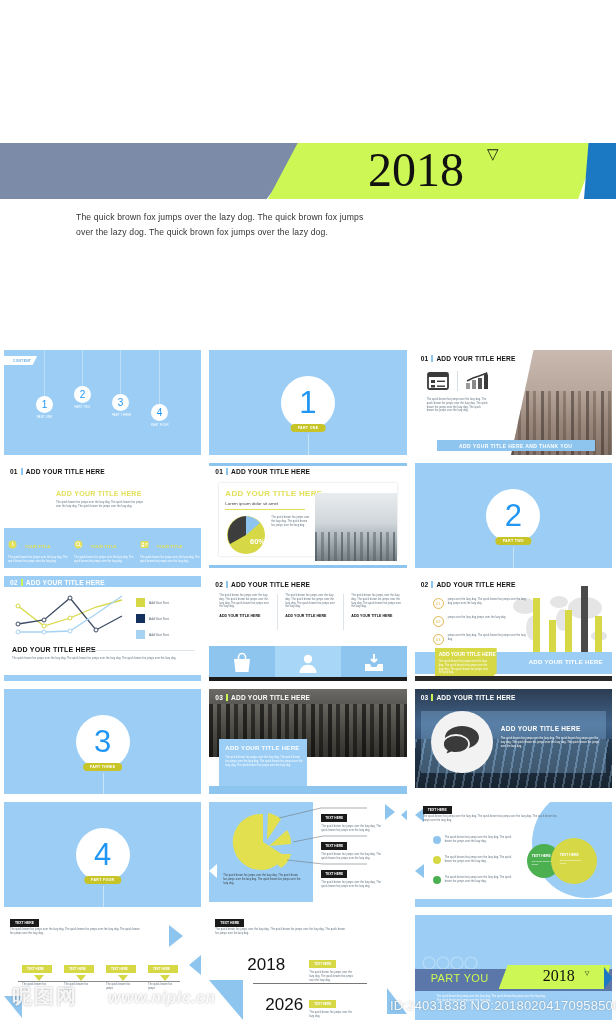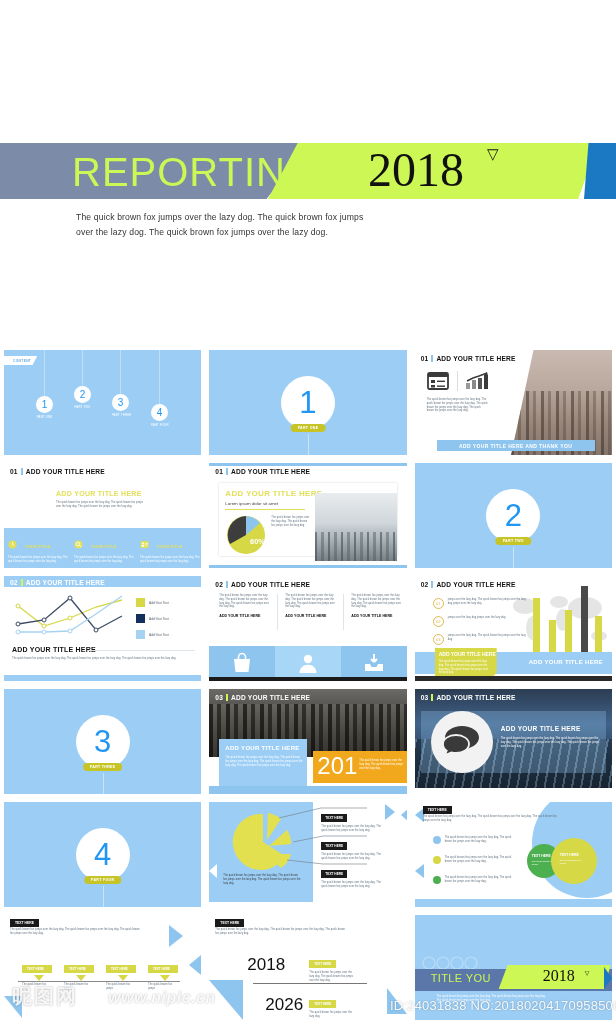--- a/index.html
+++ b/index.html
@@ -177,21 +177,20 @@
 <body>
 
 <div class="page">
 
   <div class="hero">
     <div class="hero-band">
       <div class="band-gray"></div>
       <div class="band-green"></div>
       <div class="band-blue"></div>
     </div>
-    <div class="hero-title">REPORTING</div>
     <div class="hero-year">2018</div>
     <div class="hero-year-mark">▽</div>
     <div class="hero-body">The quick brown fox jumps over the lazy dog. The quick brown fox jumps over the lazy dog. The quick brown fox jumps over the lazy dog.</div>
   </div>
 
   <div class="grid">
 
     <div class="cell">
       <div class="slide blue">
         <div class="content-tab">CONTENT</div>
@@ -472,24 +471,20 @@
     <div class="cell">
       <div class="slide white">
         <div class="photo ph-city-night" style="left:0;top:0;width:100%;height:68px"></div>
         <div class="hdr ondark">
           <span>03</span><span class="bar"></span><span>ADD YOUR TITLE HERE</span>
         </div>
         <div style="position:absolute;left:10px;top:50px;width:88px;height:50px;background:#9ccef5">
           <div class="blue-title" style="position:absolute;left:6px;top:6px;font-size:6px">ADD YOUR TITLE HERE</div>
           <div class="tinytext w" style="position:absolute;left:6px;top:17px;width:78px">The quick brown fox jumps over the lazy dog. The quick brown fox jumps over the lazy dog. The quick brown fox jumps over the lazy dog. The quick brown fox jumps over the lazy dog.</div>
         </div>
-        <div style="position:absolute;left:104px;top:62px;width:96px;height:32px;background:#f2a81d">
-          <span style="position:absolute;left:4px;top:1px;font-size:24px;color:#fff;font-family:'Liberation Sans',sans-serif">201</span>
-          <span class="tinytext w" style="position:absolute;left:46px;top:8px;width:46px">The quick brown fox jumps over the lazy dog. The quick brown fox jumps over the lazy dog.</span>
-        </div>
         <div style="position:absolute;left:0;bottom:0;width:100%;height:8px;background:#8ec5ef"></div>
       </div>
     </div>
 
     <div class="cell">
       <div class="slide white">
         <div class="photo ph-highway" style="left:0;top:0;width:100%;height:100px"></div>
         <div class="hdr ondark">
           <span>03</span><span class="bar"></span><span>ADD YOUR TITLE HERE</span>
         </div>
@@ -635,21 +630,21 @@
           <g fill="none" stroke="#cfe8fa" stroke-width="1.2">
             <circle cx="8" cy="8" r="6"></circle>
               <circle cx="22" cy="8" r="6"></circle>
               <circle cx="36" cy="8" r="6"></circle>
               <circle cx="50" cy="8" r="6"></circle>
           </g>
         </svg>
         <div style="position:absolute;left:0;top:54px;width:100%;height:22px;background:#5b76a8"></div>
         <div style="position:absolute;left:84px;top:50px;width:112px;height:24px;background:#ccf754;clip-path:polygon(8% 0,100% 0,94% 100%,0 100%)"></div>
         <div class="tri" style="right:0;top:52px;border-left:8px solid #1b78c2;border-top:11px solid transparent;border-bottom:11px solid transparent"></div>
-        <div style="position:absolute;left:16px;top:57px;font-size:11px;color:#ccf754;letter-spacing:.4px">TITLE YOU</div>
+        <div style="position:absolute;left:16px;top:57px;font-size:11px;color:#ccf754;letter-spacing:.4px">PART YOU</div>
         <div style="position:absolute;left:128px;top:52px;font-size:16px;color:#111;font-family:'Liberation Serif',serif">2018</div>
         <div style="position:absolute;left:170px;top:54px;font-size:6px;color:#111">▽</div>
         <div class="tinytext w" style="position:absolute;left:22px;top:80px;width:110px">The quick brown fox jumps over the lazy dog. The quick brown fox jumps over the lazy dog. The quick brown fox jumps over the lazy dog.</div>
       </div>
     </div>
 
   </div>
 
   <div class="watermark-cn">昵图网</div>
   <div class="watermark-url">www.nipic.cn</div>

